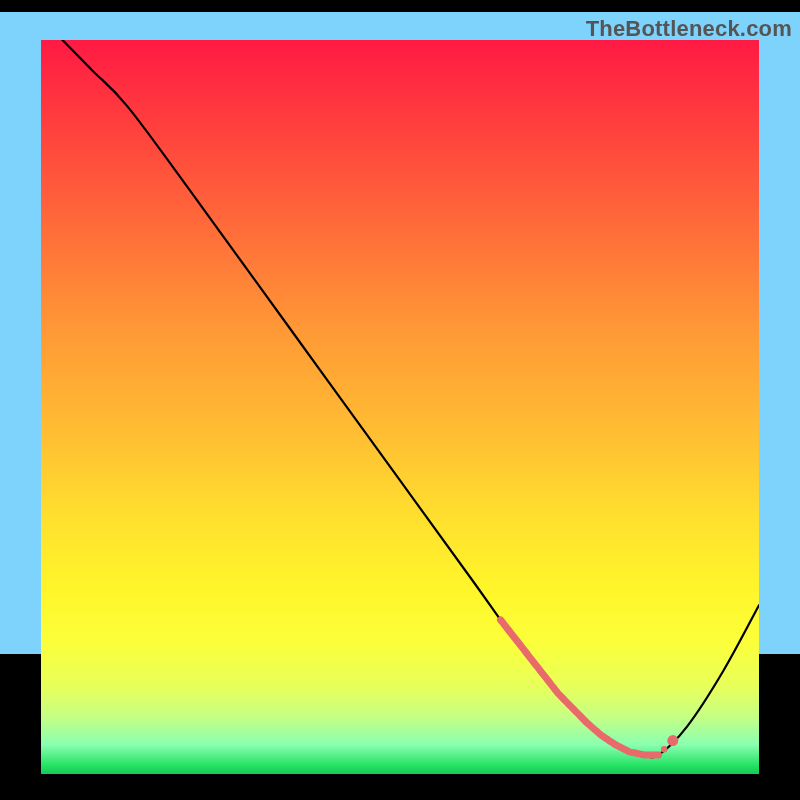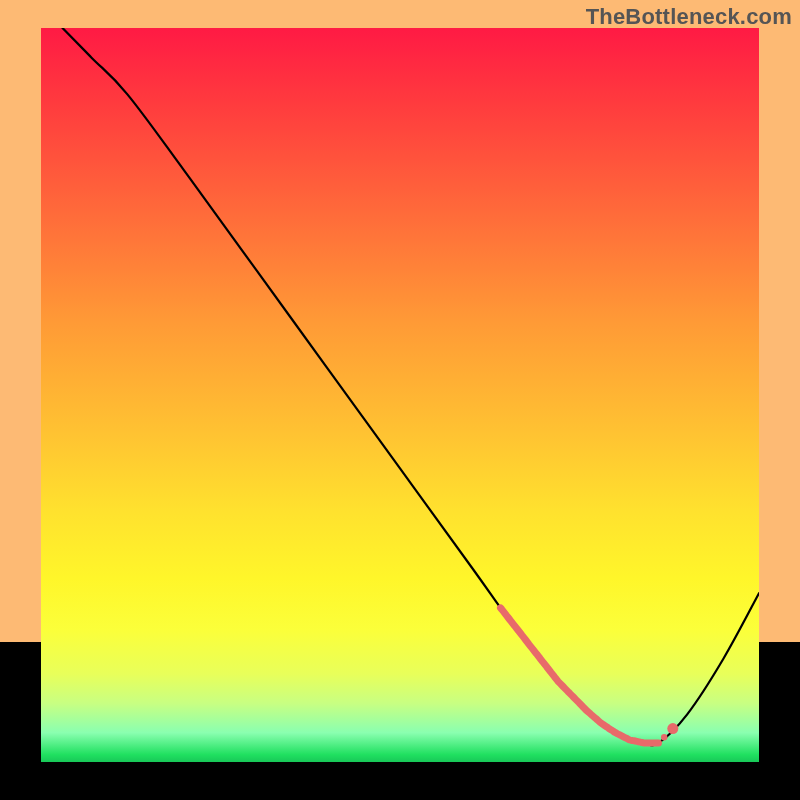--- a/index.html
+++ b/index.html
@@ -7,24 +7,24 @@
     padding: 0;
     width: 800px;
     height: 800px;
     background: #000;
     overflow: hidden;
     font-family: Arial, Helvetica, sans-serif;
   }
   .frame {
     position: absolute;
     left: 0;
-    top: 0;
+    top: 12px;
     width: 800px;
     height: 642px;
-    background: #fdba74;
+    background: #7dd3fc;
   }
   .plot {
     position: absolute;
     left: 41px;
     top: 28px;
     width: 718px;
     height: 734px;
     background: linear-gradient(to bottom,
       #ff1a44 0%,
       #ff3a3e 10%,

